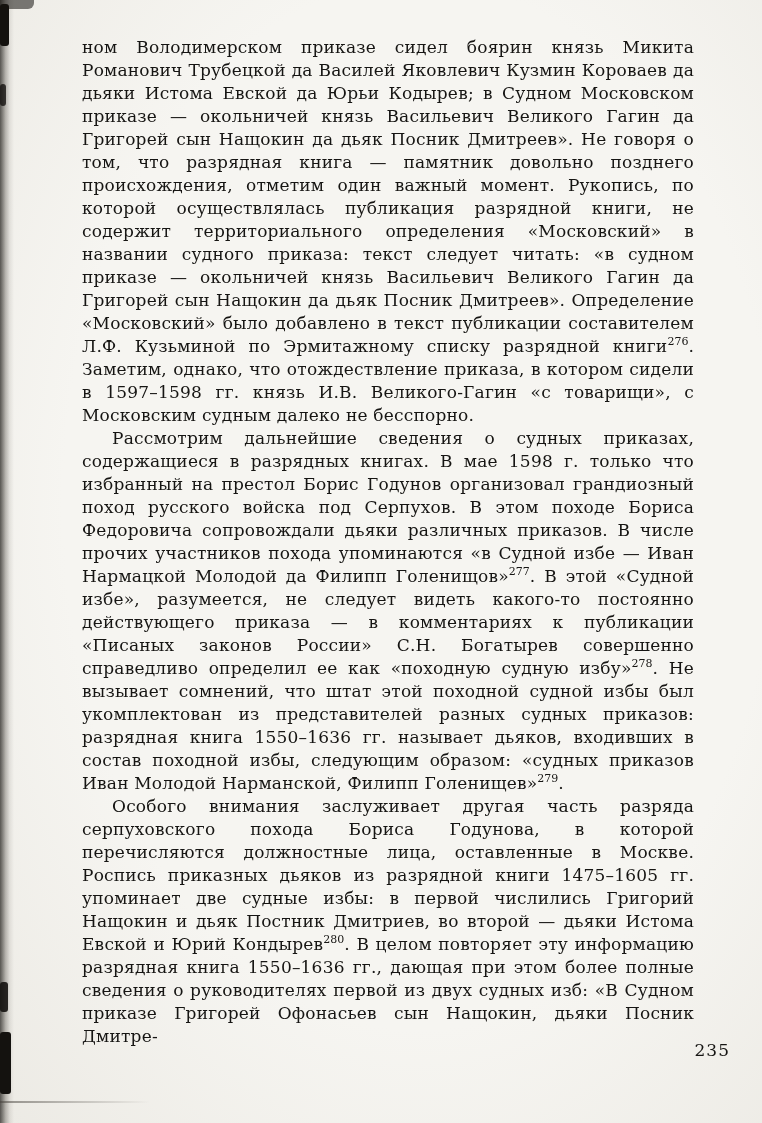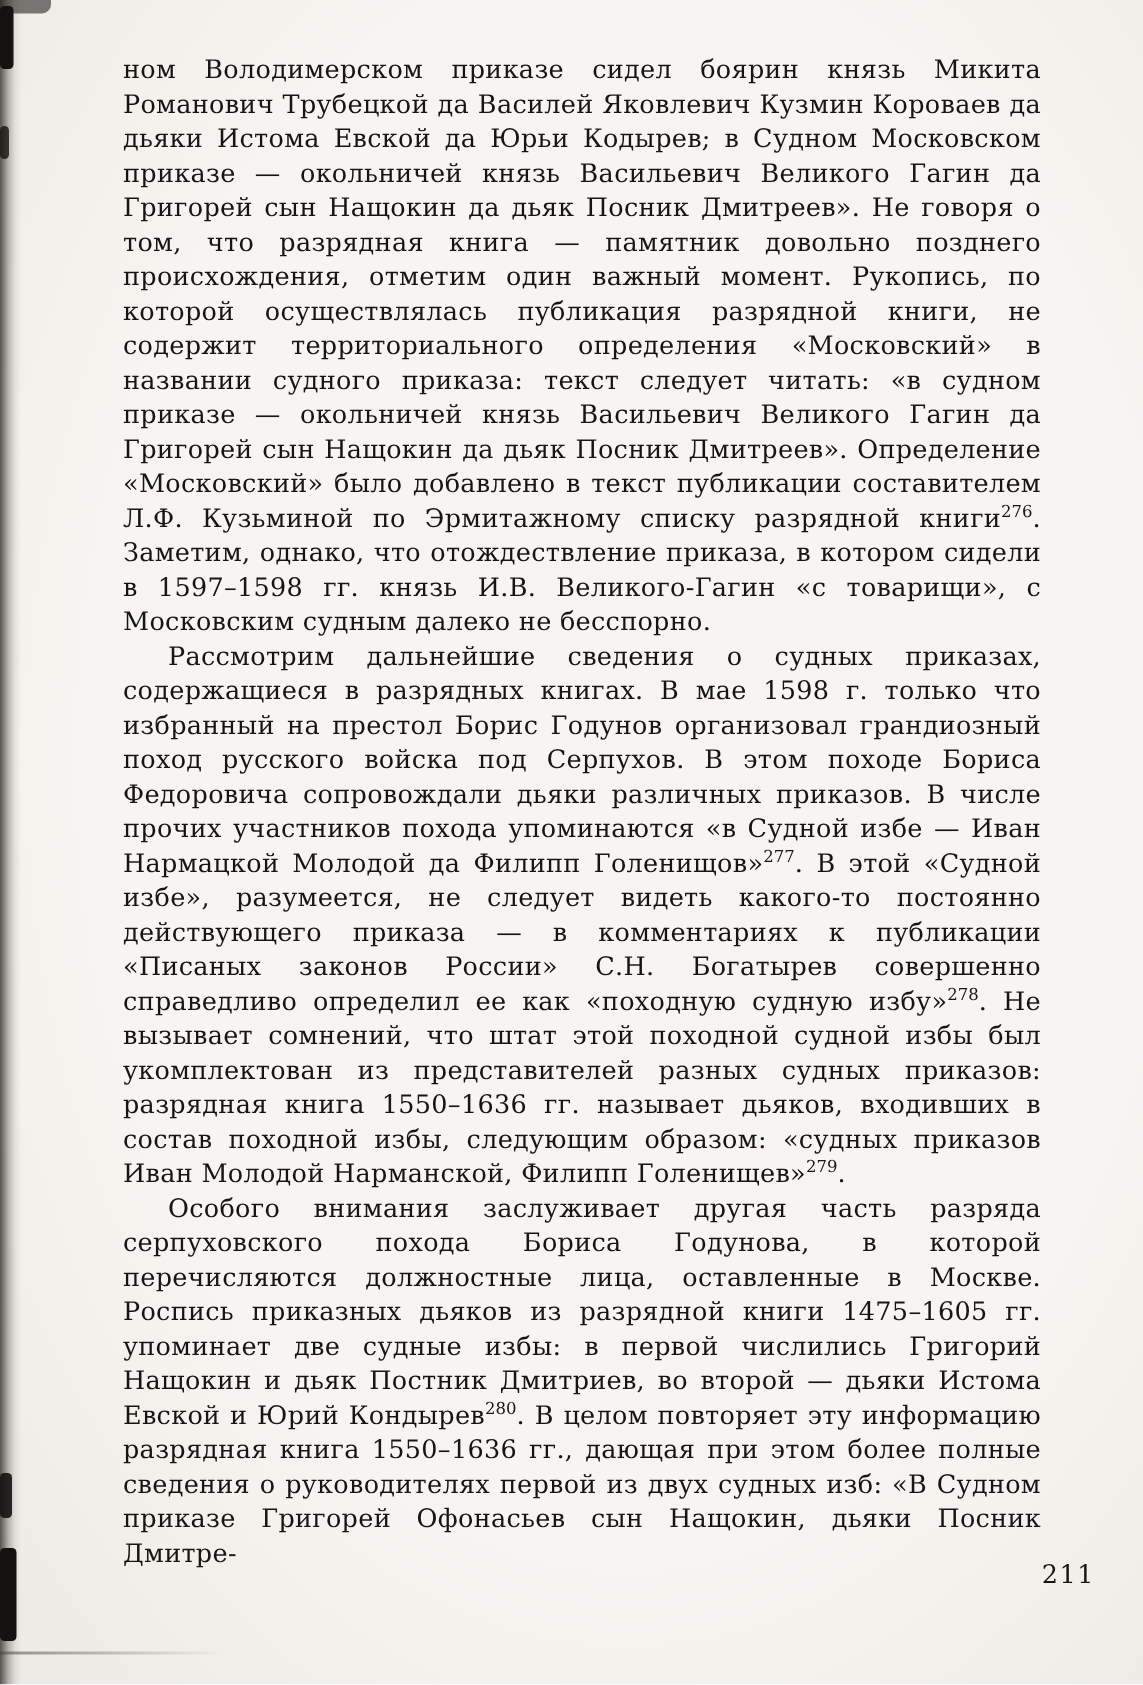--- a/index.html
+++ b/index.html
@@ -92,15 +92,15 @@
   <div class="text-block">
 
     <p class="para"><span>ном Володимерском приказе сидел боярин князь Микита Романович Трубецкой да Василей Яковлевич Кузмин Короваев да дьяки Истома Евской да Юрьи Кодырев; в Судном Московском приказе — окольничей князь Васильевич Великого Гагин да Григорей сын Нащокин да дьяк Посник Дмитреев». Не говоря о том, что разрядная книга — памятник довольно позднего происхождения, отметим один важный момент. Рукопись, по которой осуществлялась публикация разрядной книги, не содержит территориального определения «Московский» в названии судного приказа: текст следует читать: «в судном приказе — окольничей князь Васильевич Великого Гагин да Григорей сын Нащокин да дьяк Посник Дмитреев». Определение «Московский» было добавлено в текст публикации составителем Л.Ф. Кузьминой по Эрмитажному списку разрядной книги</span><sup class="fn">276</sup><span>. Заметим, однако, что отождествление приказа, в котором сидели в 1597–1598 гг. князь И.В. Великого-Гагин «с товарищи», с Московским судным далеко не бесспорно.</span></p>
 
     <p class="para indent"><span>Рассмотрим дальнейшие сведения о судных приказах, содержащиеся в разрядных книгах. В мае 1598 г. только что избранный на престол Борис Годунов организовал грандиозный поход русского войска под Серпухов. В этом походе Бориса Федоровича сопровождали дьяки различных приказов. В числе прочих участников похода упоминаются «в Судной избе — Иван Нармацкой Молодой да Филипп Голенищов»</span><sup class="fn">277</sup><span>. В этой «Судной избе», разумеется, не следует видеть какого-то постоянно действующего приказа — в комментариях к публикации «Писаных законов России» С.Н. Богатырев совершенно справедливо определил ее как «походную судную избу»</span><sup class="fn">278</sup><span>. Не вызывает сомнений, что штат этой походной судной избы был укомплектован из представителей разных судных приказов: разрядная книга 1550–1636 гг. называет дьяков, входивших в состав походной избы, следующим образом: «судных приказов Иван Молодой Нарманской, Филипп Голенищев»</span><sup class="fn">279</sup><span>.</span></p>
 
     <p class="para indent"><span>Особого внимания заслуживает другая часть разряда серпуховского похода Бориса Годунова, в которой перечисляются должностные лица, оставленные в Москве. Роспись приказных дьяков из разрядной книги 1475–1605 гг. упоминает две судные избы: в первой числились Григорий Нащокин и дьяк Постник Дмитриев, во второй — дьяки Истома Евской и Юрий Кондырев</span><sup class="fn">280</sup><span>. В целом повторяет эту информацию разрядная книга 1550–1636 гг., дающая при этом более полные сведения о руководителях первой из двух судных изб: «В Судном приказе Григорей Офонасьев сын Нащокин, дьяки Посник Дмитре-</span></p>
 
   </div>
 
-  <div class="page-number">211</div>
+  <div class="page-number">235</div>
 
 </div>
 
 </body></html>

